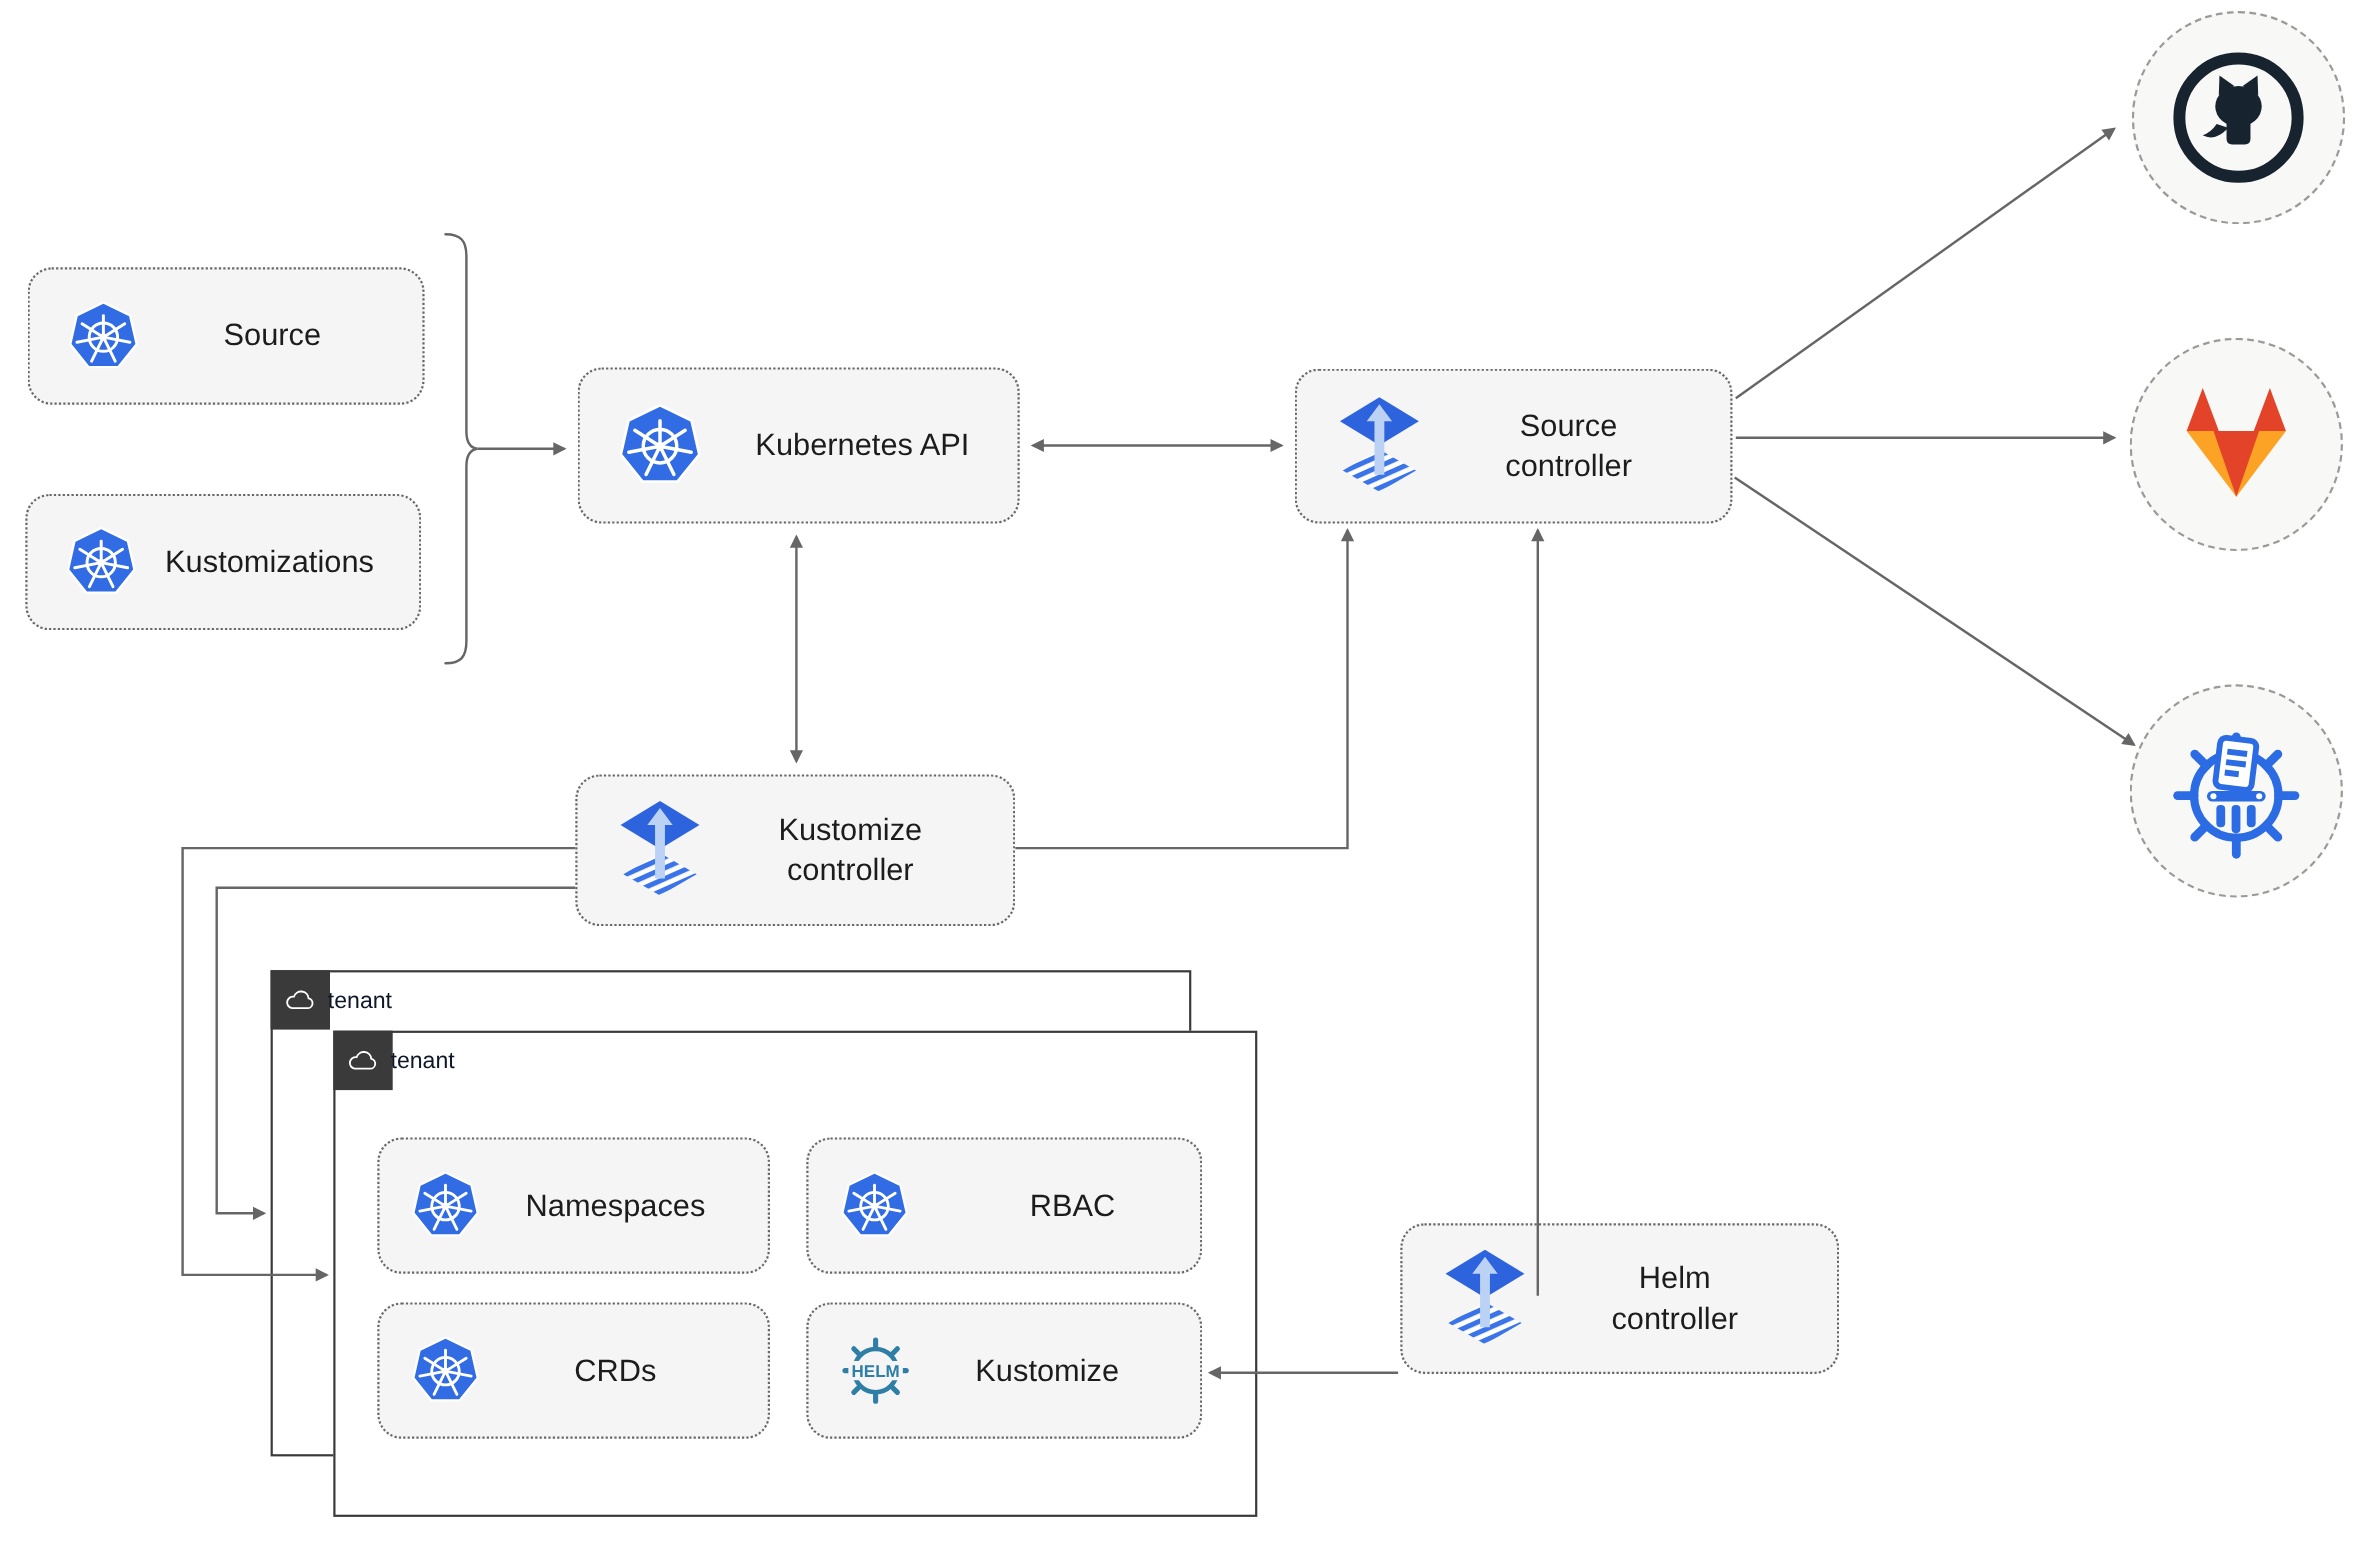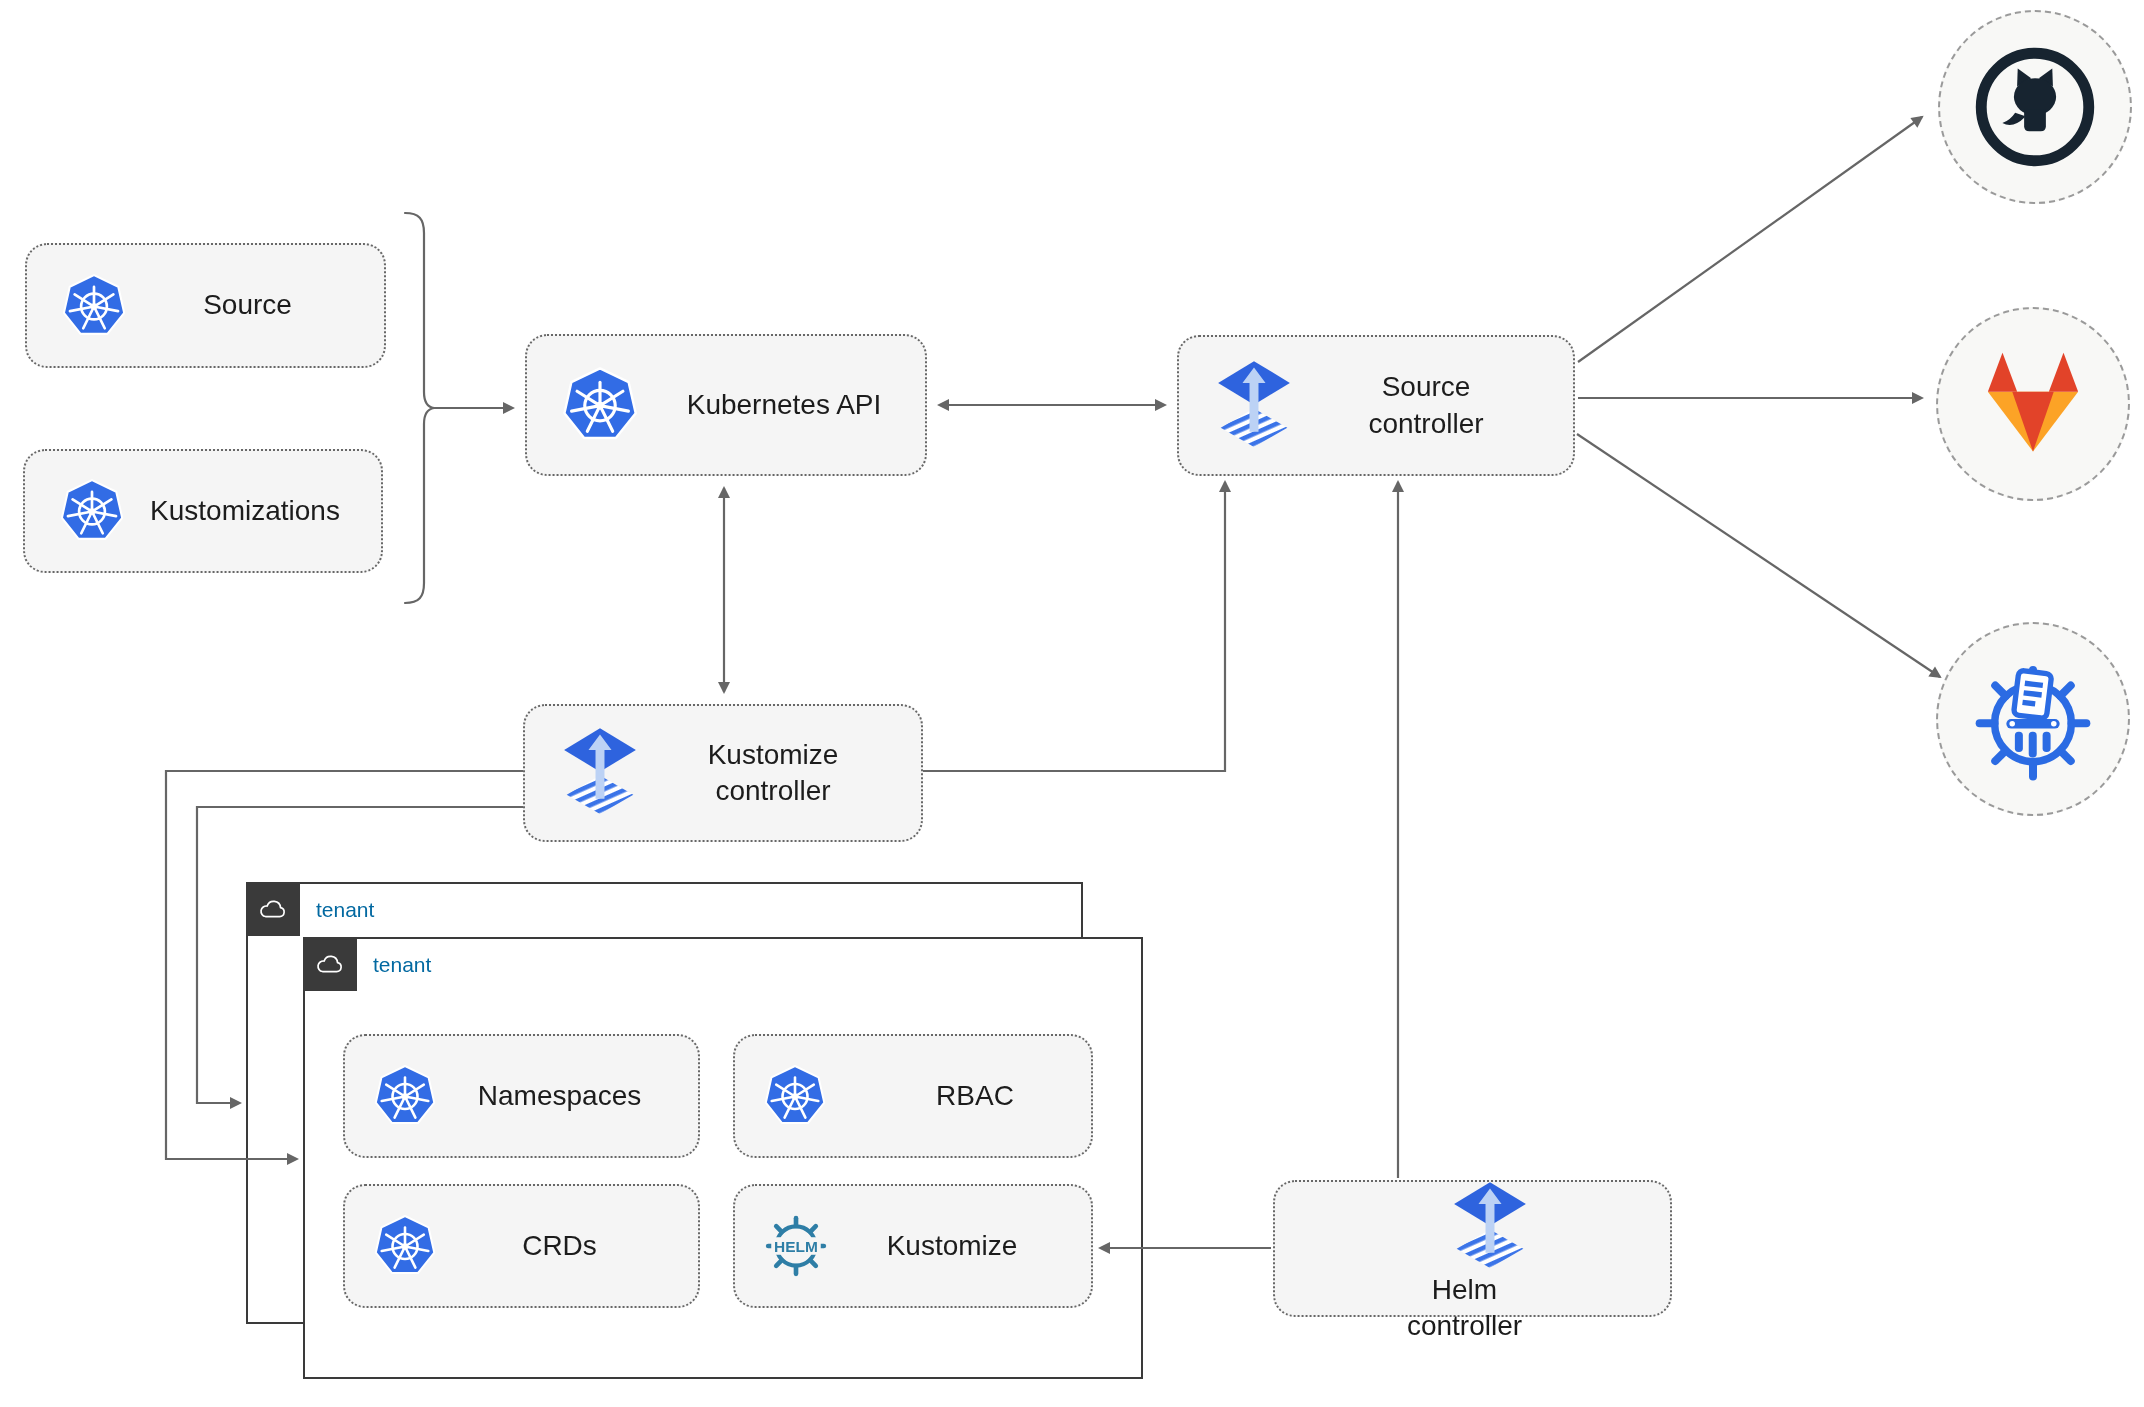--- a/index.html
+++ b/index.html
@@ -37,23 +37,23 @@
   }
   .tenant-back  { z-index: 1; }
   .tenant-front { z-index: 2; }
   .tenant-header {
     position: absolute; left: -2px; top: -2px;
     width: 54px; height: 54px;
     background: var(--tenant-border);
     display: flex; align-items: center; justify-content: center;
   }
   .tenant-label {
-    position: absolute; left: 68px; top: 0;
+    position: absolute; left: 50px; top: 0;
     height: 52px; display: flex; align-items: center;
-    font-size: 21px; color: #0369a1;
+    font-size: 21px; color: #0f172a;
   }
   
   .circle {
     position: absolute;
     width: 194px; height: 194px;
     border-radius: 50%;
     border: 2px dashed #9a9a9a;
     background: #f8f8f6;
     display: flex; align-items: center; justify-content: center;
     z-index: 3;
@@ -177,21 +177,21 @@
     <span class="nicon">
       <svg width="82" height="90" viewBox="0 0 64 70">
         <polygon points="32,0 60,17 32,34 4,17" fill="var(--flux-blue)"></polygon>
         <polygon points="32,37 58,52 32,67 6,52" fill="url(#fluxStripes)"></polygon>
         <polygon points="32,5 41,17 35.5,17 35.5,55 28.5,55 28.5,17 23,17" fill="var(--flux-arrow)"></polygon>
       </svg>
     </span>
     <div class="nlabel"><span class="narrow">Kustomize controller</span></div>
   </div>
 
-  <div class="node" style="left:1273px; top:1180px; width:399px; height:137px;flex-direction:column;">
+  <div class="node" style="left:1273px; top:1112px; width:399px; height:137px;">
     <span class="nicon">
       <svg width="82" height="90" viewBox="0 0 64 70">
         <polygon points="32,0 60,17 32,34 4,17" fill="var(--flux-blue)"></polygon>
         <polygon points="32,37 58,52 32,67 6,52" fill="url(#fluxStripes)"></polygon>
         <polygon points="32,5 41,17 35.5,17 35.5,55 28.5,55 28.5,17 23,17" fill="var(--flux-arrow)"></polygon>
       </svg>
     </span>
     <div class="nlabel"><span class="narrow">Helm controller</span></div>
   </div>
 

